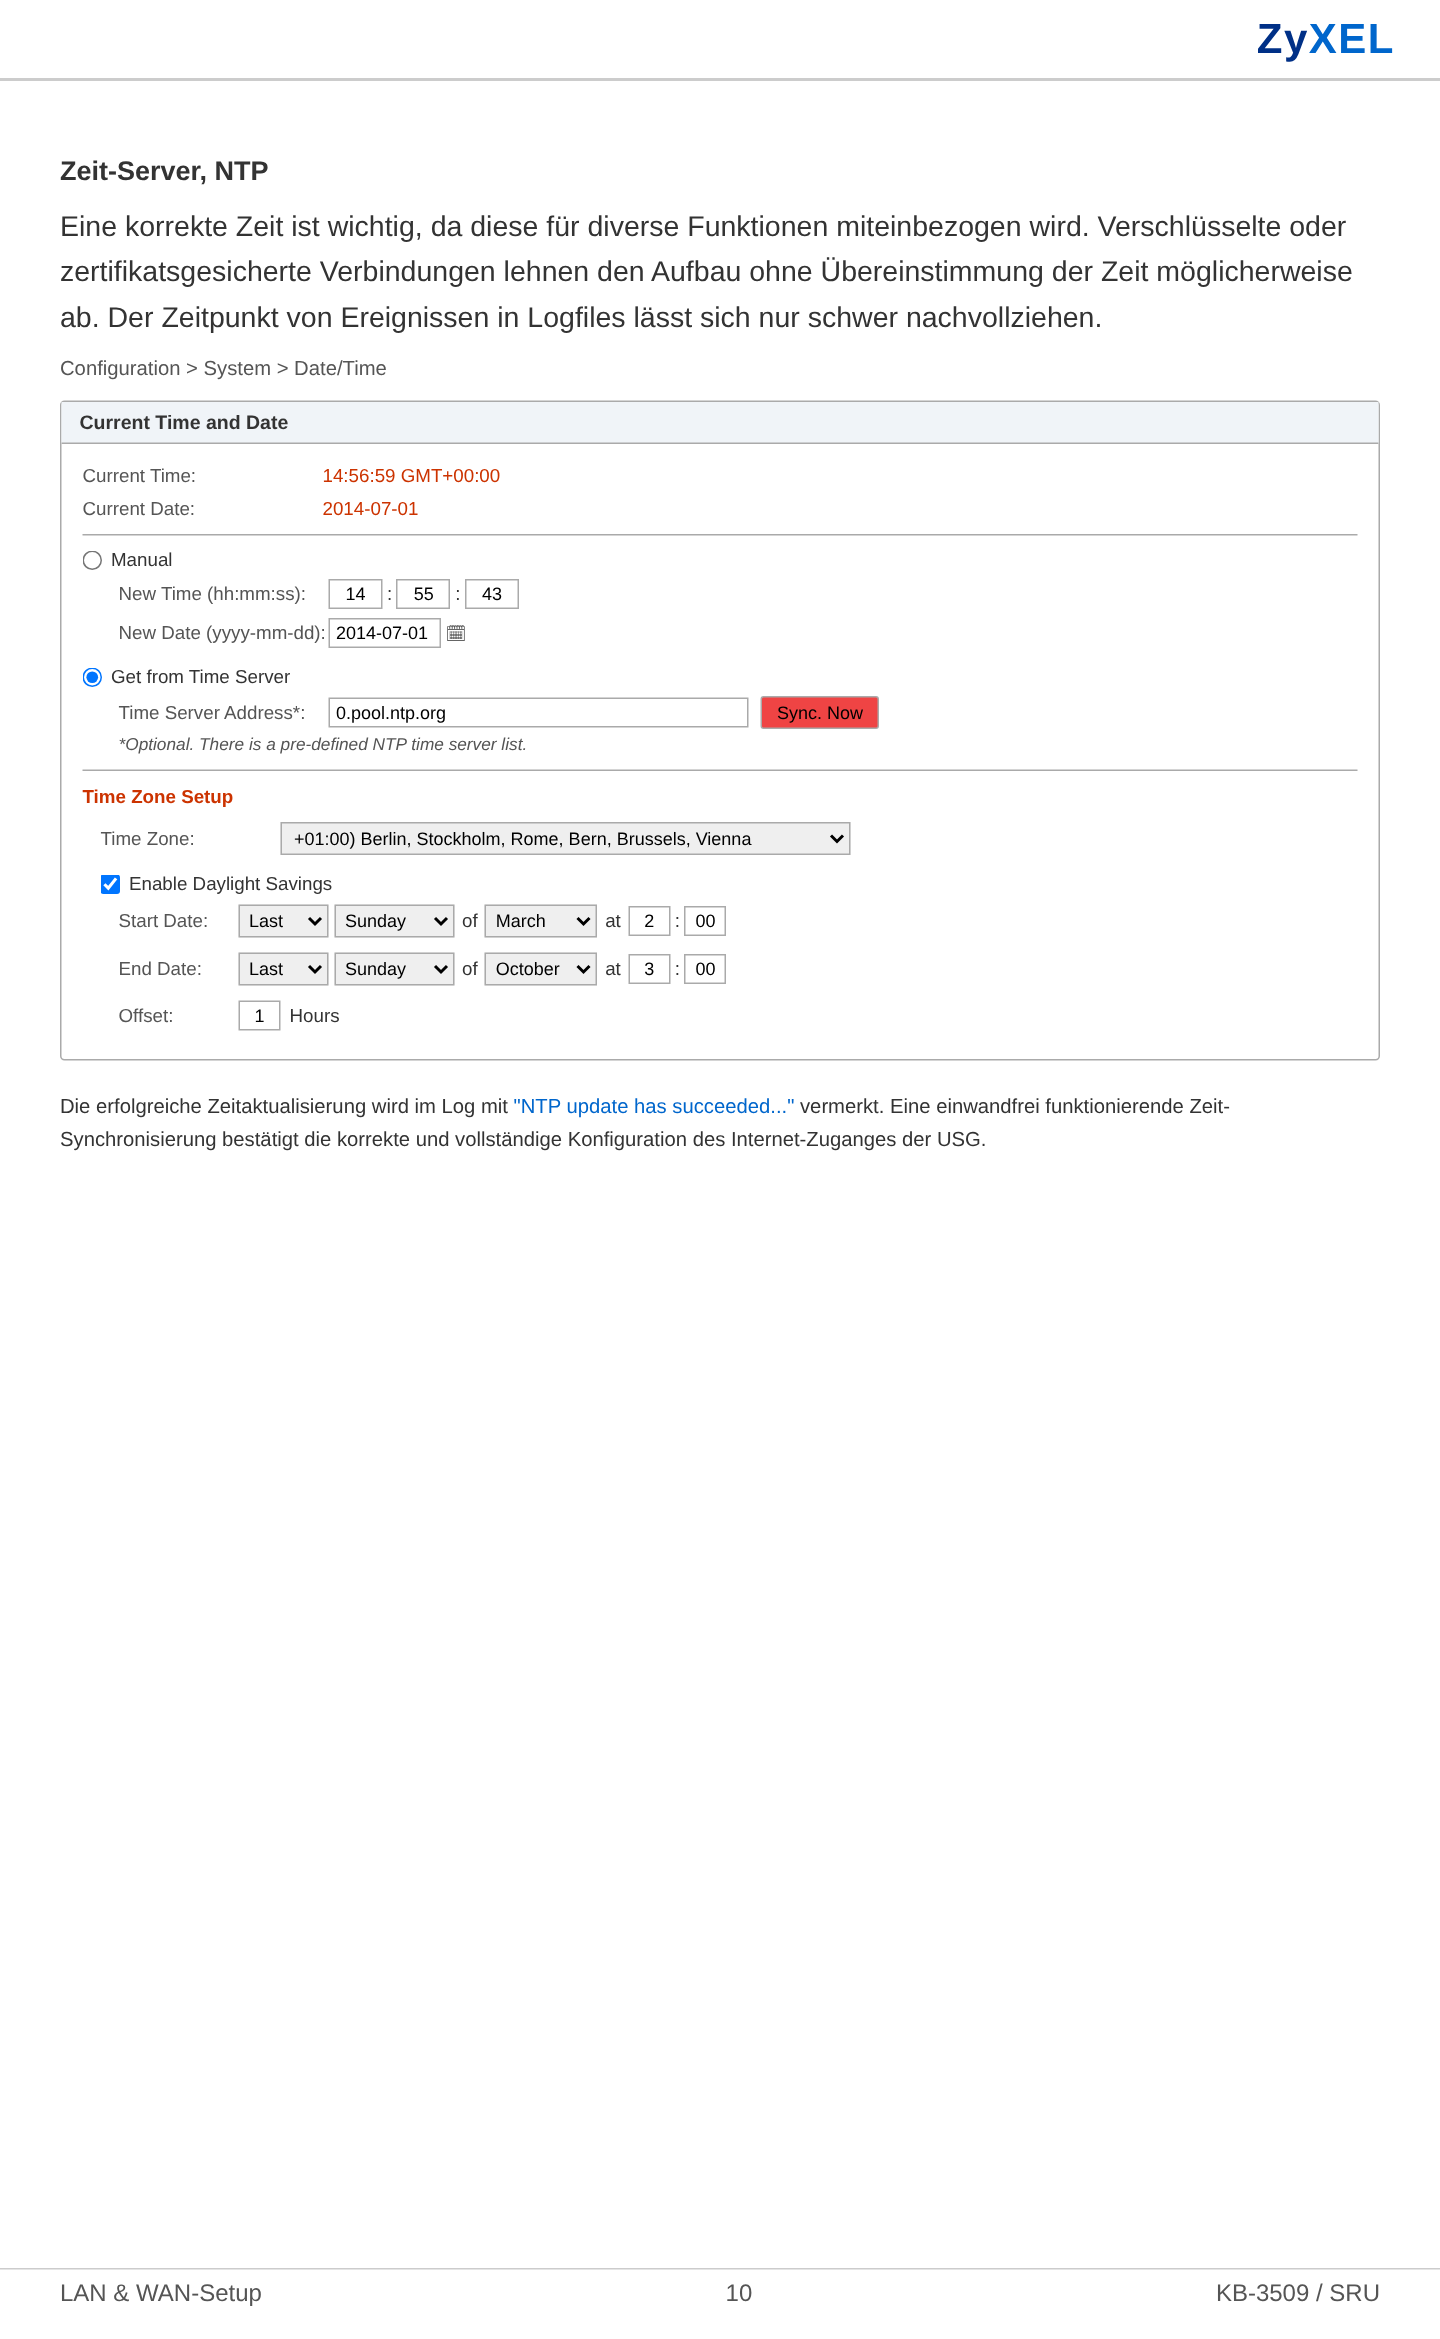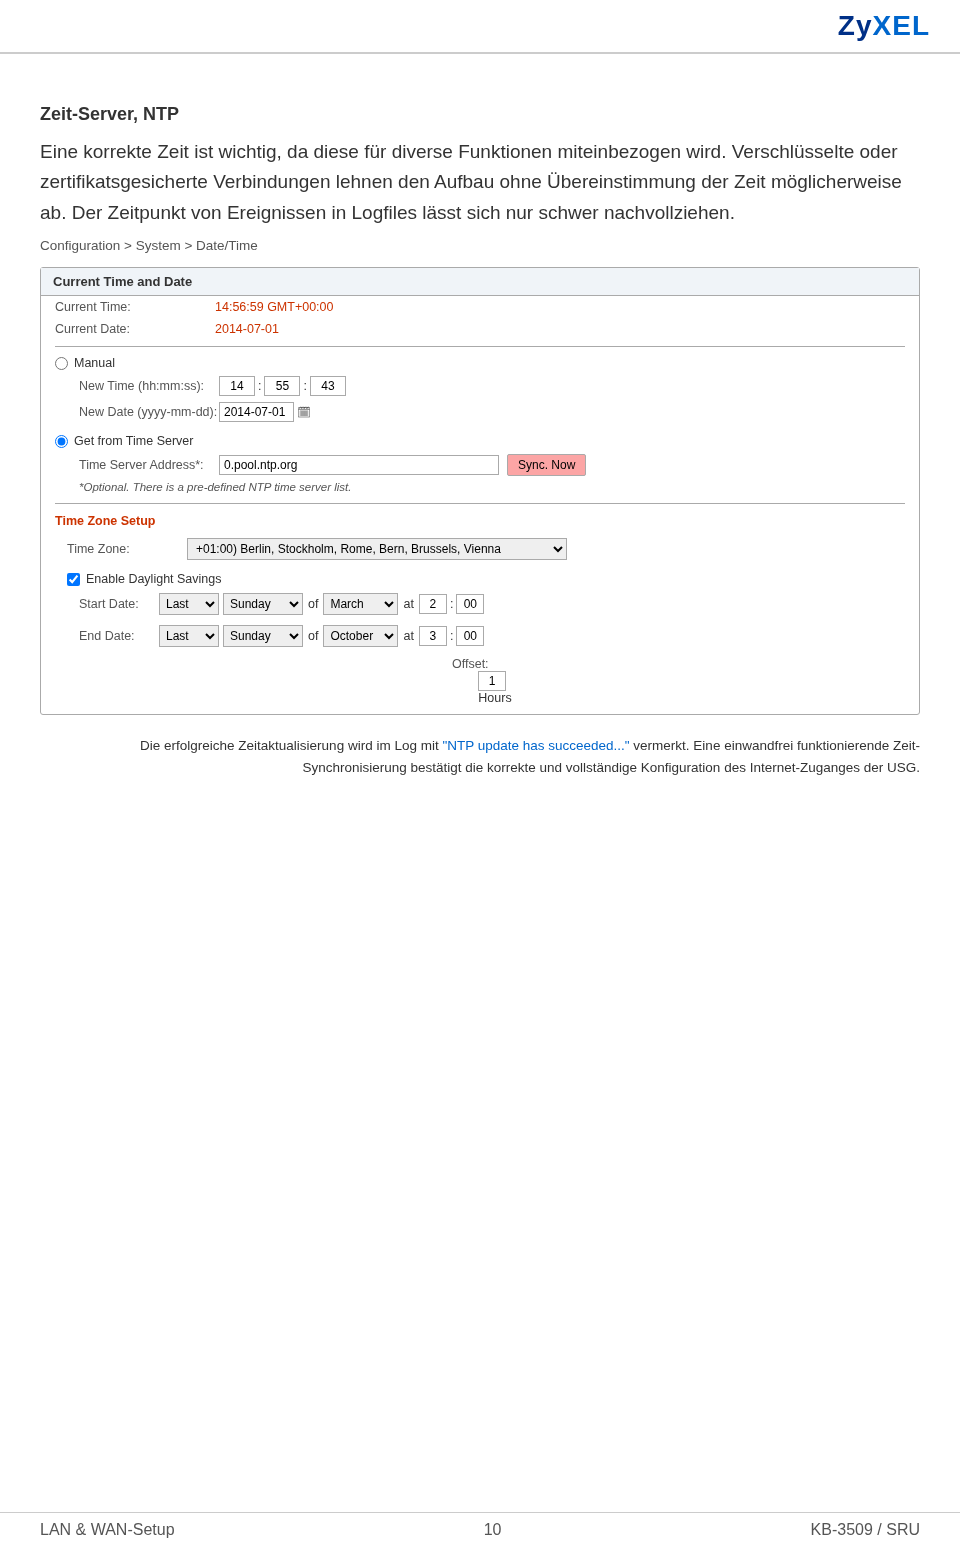--- a/index.html
+++ b/index.html
@@ -69,21 +69,21 @@
     .panel-section-header {
       background: #f0f4f8;
       border-bottom: 1px solid #aaa;
       padding: 6px 12px;
       font-weight: bold;
       font-size: 13px;
       color: #333;
     }
 
     .panel-body {
-      padding: 0 14px;
+      padding: 10px 14px;
     }
 
     .field-row {
       display: flex;
       align-items: center;
       padding: 4px 0;
       font-size: 12.5px;
     }
 
     .field-label {
@@ -159,21 +159,21 @@
 
     .input-ntp {
       width: 280px;
     }
 
     .btn-sync {
       margin-left: 8px;
       padding: 3px 10px;
       font-size: 12px;
       border: 1px solid #aaa;
-      background: #fca5a5;
+      background: #ef4444;
       cursor: pointer;
       border-radius: 2px;
     }
 
     .small-note {
       font-size: 11.5px;
       color: #555;
       padding-left: 24px;
       padding-top: 2px;
       font-style: italic;
@@ -228,41 +228,39 @@
       margin: 0 5px;
       font-size: 12.5px;
     }
 
     .offset-row {
       display: flex;
       align-items: center;
       padding: 3px 0;
       font-size: 12.5px;
       padding-left: 24px;
-      flex-direction: column;
     }
 
     .offset-label {
       width: 80px;
       color: #555;
     }
 
     .hours-text {
       margin-left: 6px;
       font-size: 12.5px;
     }
 
     
     .footer-text {
       font-size: 13.5px;
       line-height: 1.6;
       color: #333;
       margin-top: 16px;
       margin-bottom: 10px;
-      text-align: right;
     }
 
     .ntp-link {
       color: #0066cc;
       text-decoration: none;
     }
 
     
     .page-footer {
       position: absolute;

